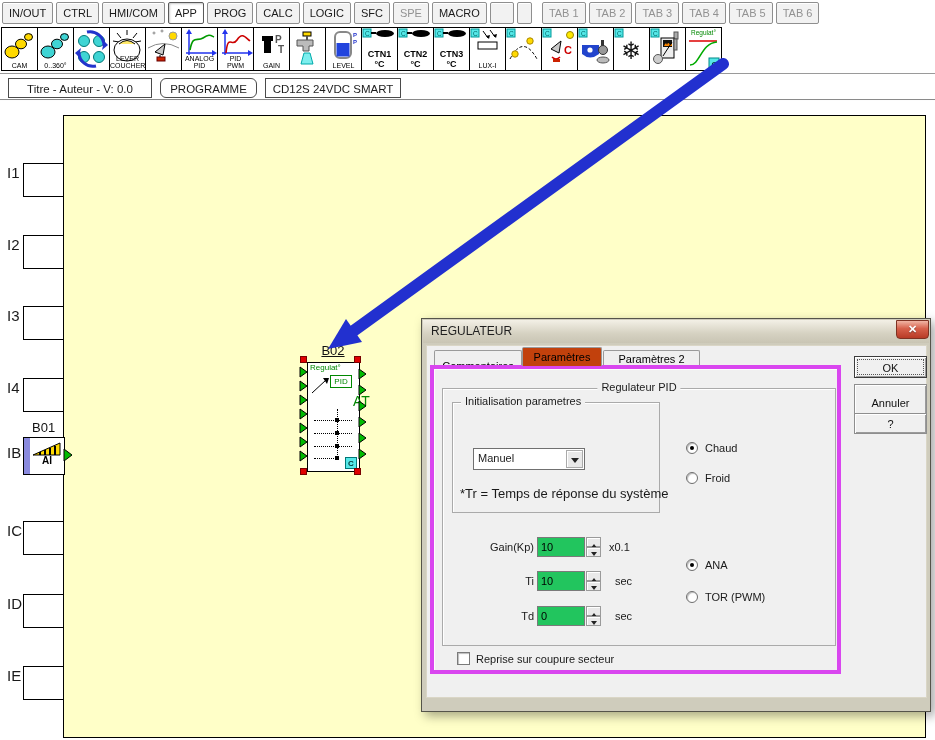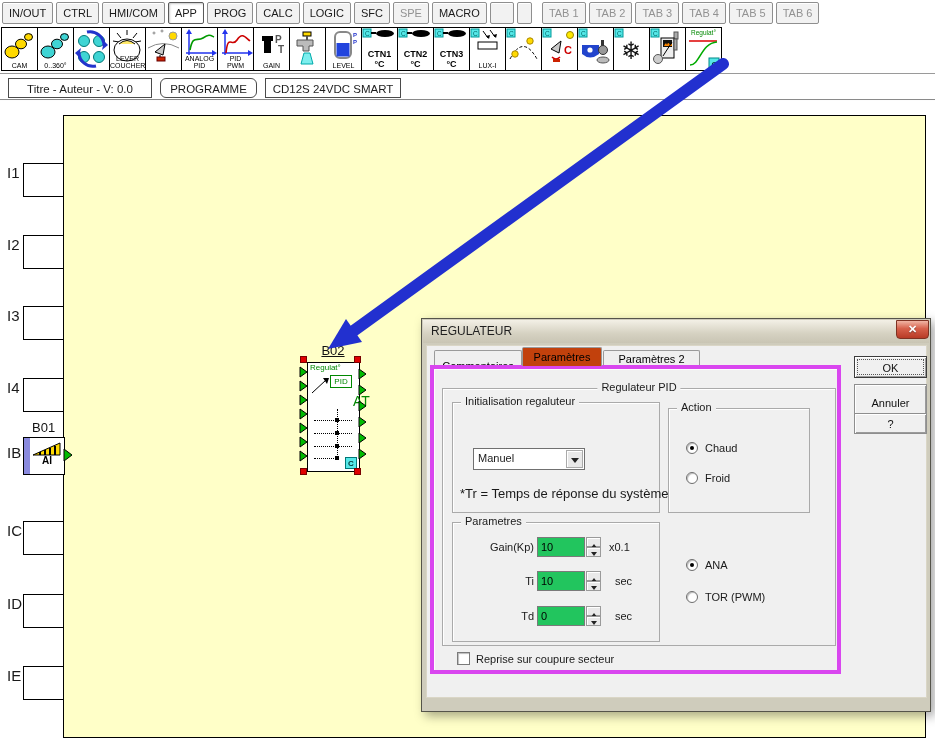--- a/index.html
+++ b/index.html
@@ -524,43 +524,37 @@
     <button class="dbtn cancel">Annuler</button>
     <button class="dbtn help">?</button>
 
     <div class="dpanel">
 
       <div class="group g-pid">
         <span class="gtitle center">Regulateur PID</span>
       </div>
 
       <div class="group g-init">
-        <span class="gtitle">Initialisation regaluteur</span>
+        <span class="gtitle">Initialisation parametres</span>
       </div>
       <div class="combo">
         <span class="combo-text">Manuel</span>
         <span class="combo-btn"></span>
       </div>
       <div class="note">*Tr = Temps de réponse du système</div>
 
-      <div class="group g-action">
-        <span class="gtitle">Action</span>
-      </div>
       <div class="rrow" style="left:252px;top:73px">
         <span class="radio checked"></span>
         <span>Chaud</span>
       </div>
       <div class="rrow" style="left:252px;top:103px">
         <span class="radio"></span>
         <span>Froid</span>
       </div>
 
-      <div class="group g-params">
-        <span class="gtitle">Parametres</span>
-      </div>
       <div class="prow" style="top:167px">
         <span class="plab">Gain(Kp)</span>
         <span class="spinwrap">
           <input class="spinfield" readonly="" value="10" style="">
           <span class="spinbtn up"></span>
           <span class="spinbtn dn"></span>
         </span>
         <span class="punit">x0.1</span>
       </div>
       <div class="prow" style="top:201px">

